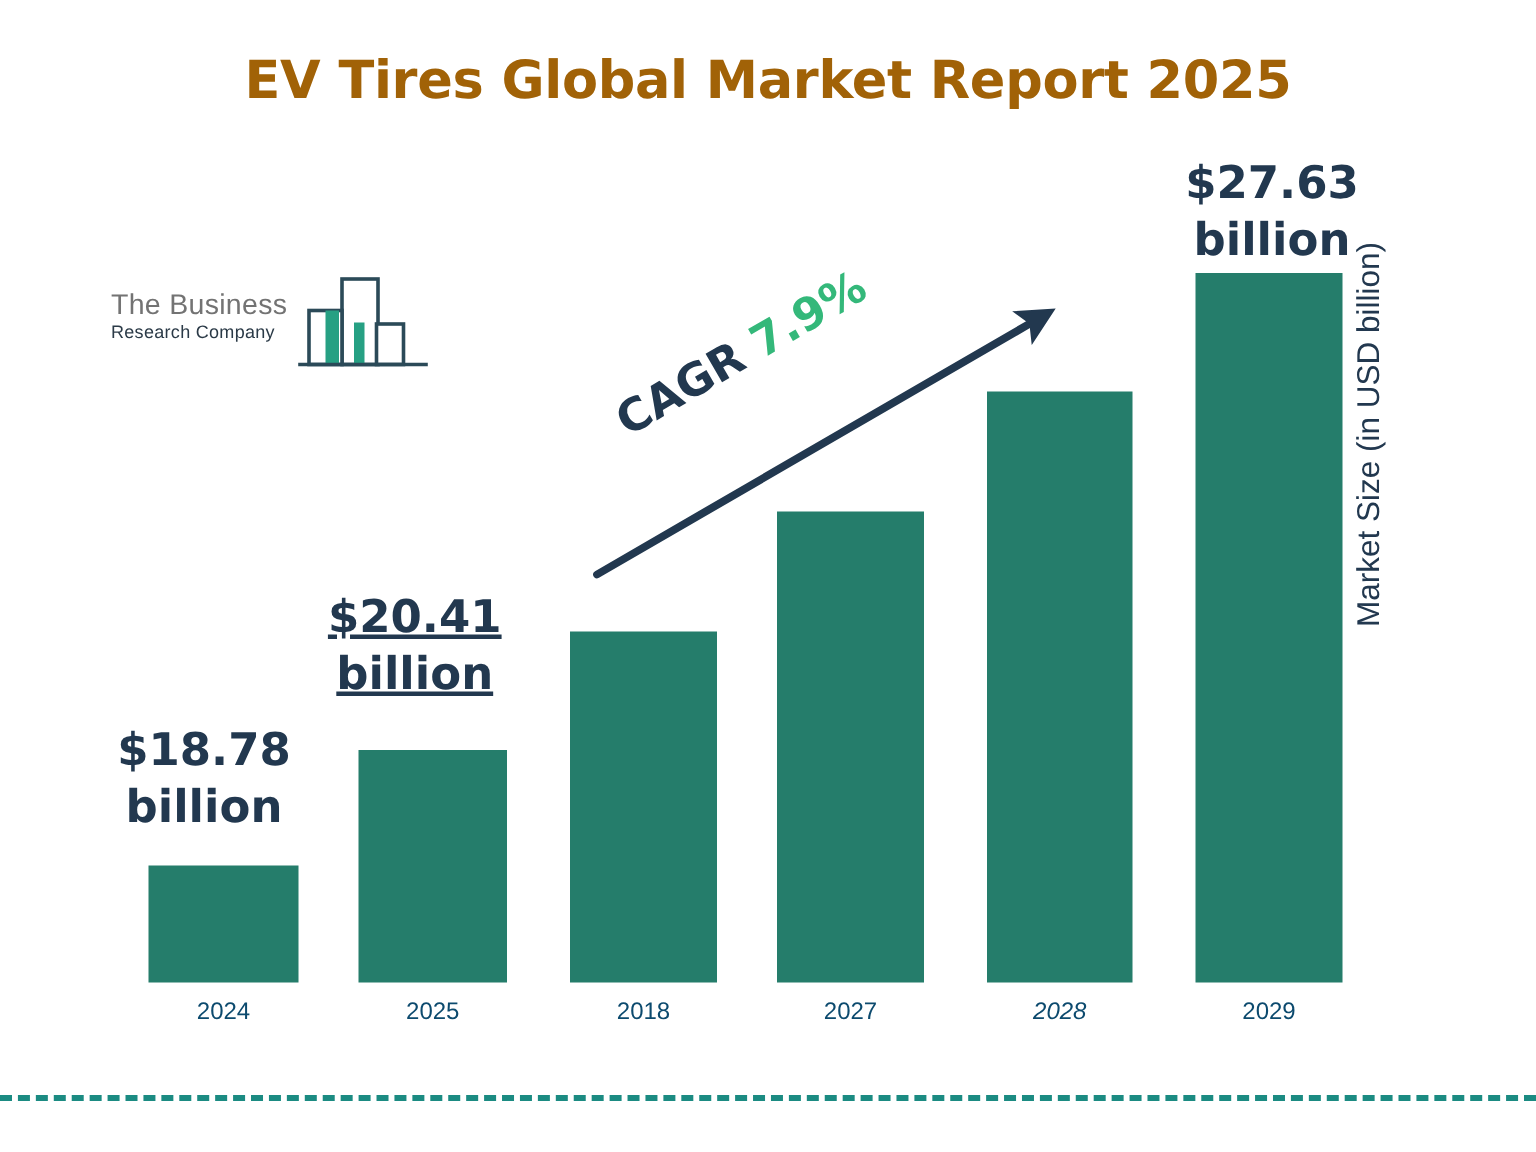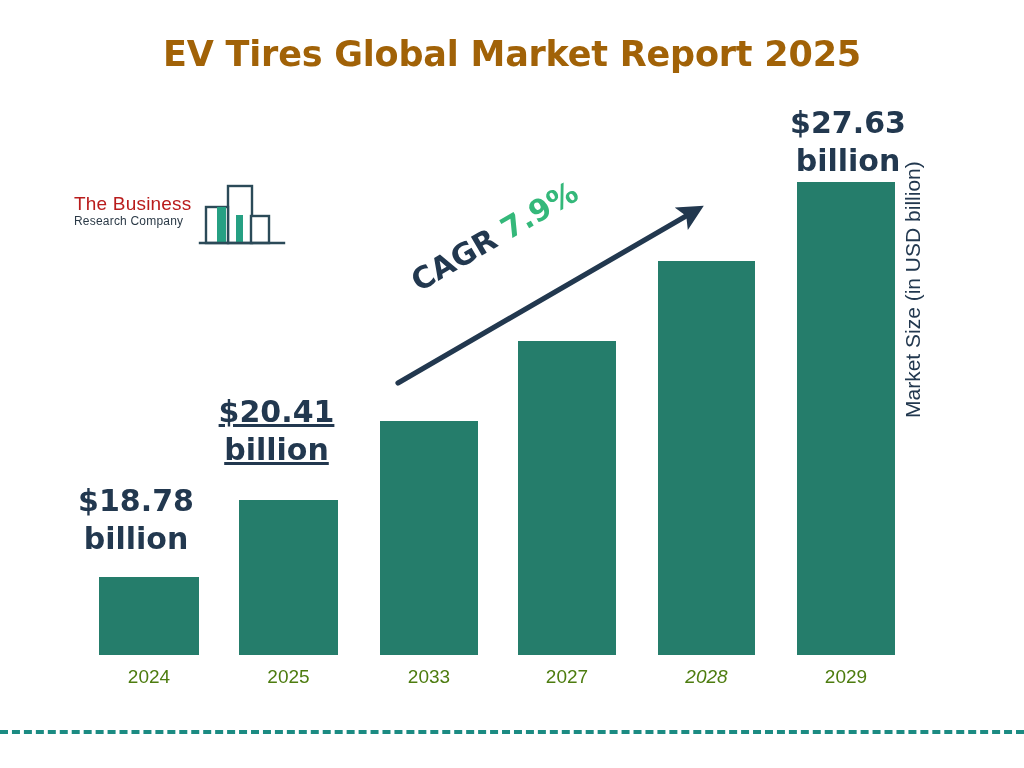--- a/index.html
+++ b/index.html
@@ -40,21 +40,21 @@
   }
   #logo-text {
     position: absolute;
     left: 0px;
     top: 12px;
     width: 132px;
   }
   #logo-line1 {
     font-family: "Liberation Sans", sans-serif;
     font-size: 19px;
-    color: #b91c1c;
+    color: #737373;
     letter-spacing: 0.2px;
     white-space: nowrap;
     line-height: 1.05;
   }
   #logo-line2 {
     font-family: "Liberation Sans", sans-serif;
     font-size: 12px;
     color: #2b3a47;
     letter-spacing: 0.2px;
     white-space: nowrap;
@@ -85,22 +85,22 @@
     font-size: 30px;
     font-weight: bold;
     color: #22384f;
     line-height: 1.25;
     text-align: center;
     white-space: nowrap;
   }
   .x-tick {
     position: absolute;
     font-family: "Liberation Sans", sans-serif;
-    font-size: 19px;
-    color: #4d7c0f;
+    font-size: 16px;
+    color: #0c4a6e;
     text-align: center;
     white-space: nowrap;
   }
 
   
   #y-axis-title {
     position: absolute;
     left: 901px;
     top: 318px;
     width: 340px;
@@ -184,21 +184,21 @@
       <div>billion</div>
     </div>
 
     <div class="value-label" style="left:778px; top:104px; width:140px;">
       <div>$27.63</div>
       <div>billion</div>
     </div>
 
     <div class="x-tick" style="left:99px; top:666px; width:100px;">2024</div>
     <div class="x-tick" style="left:239px; top:666px; width:99px;">2025</div>
-    <div class="x-tick" style="left:380px; top:666px; width:98px;">2033</div>
+    <div class="x-tick" style="left:380px; top:666px; width:98px;">2018</div>
     <div class="x-tick" style="left:518px; top:666px; width:98px;">2027</div>
     <div class="x-tick" style="left:658px; top:666px; width:97px;font-style:italic;">2028</div>
     <div class="x-tick" style="left:797px; top:666px; width:98px;">2029</div>
 
     <svg style="position:absolute; left:0; top:0;" width="1024" height="768" fill="none">
       <defs>
         <marker id="arrowhead" markerWidth="5" markerHeight="5" refX="2.6" refY="2.5" orient="auto" markerUnits="strokeWidth">
           <path d="M0,0 L5,2.5 L0,5 L1.1,2.5 Z" fill="#22384f"></path>
         </marker>
       </defs>

